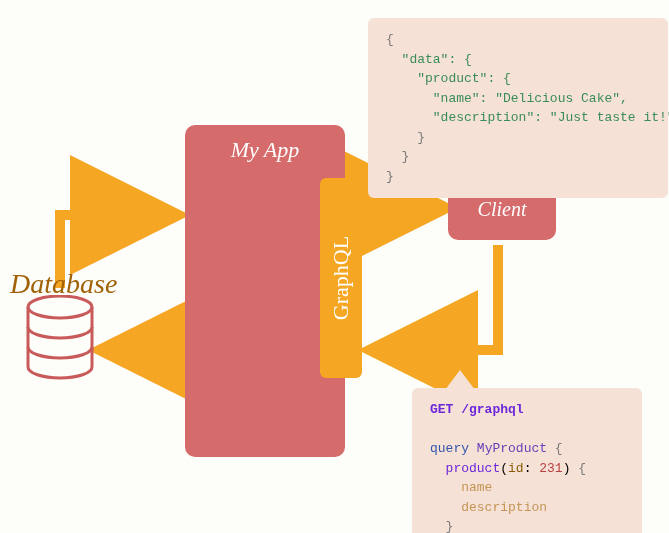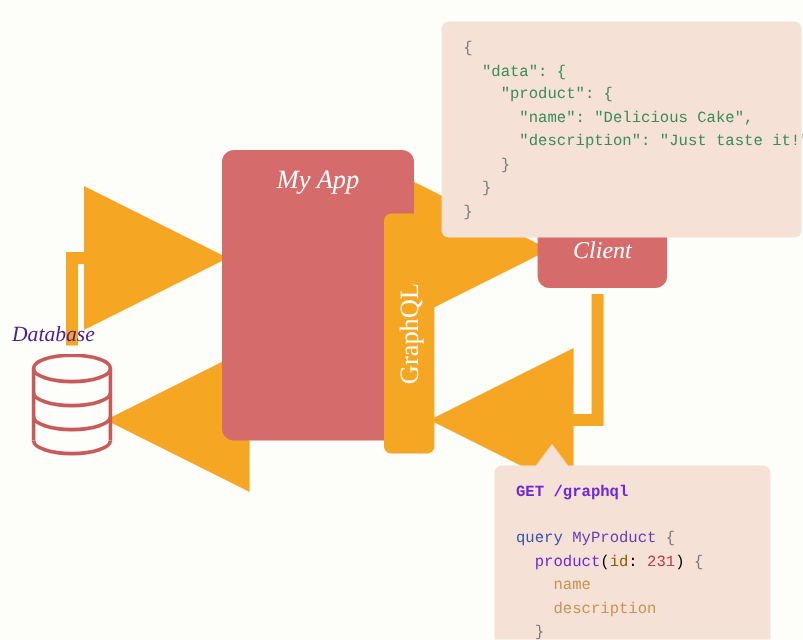--- a/index.html
+++ b/index.html
@@ -11,21 +11,21 @@
       font-family: Georgia, serif;
       overflow: hidden;
     }
 
     
     .app-box {
       position: absolute;
       left: 185px;
       top: 125px;
       width: 160px;
-      height: 242px;
+      height: 332px;
       background: #d56b6b;
       border-radius: 10px;
     }
     .app-label {
       position: absolute;
       top: 12px;
       left: 0; right: 0;
       text-align: center;
       color: #fff;
       font-size: 22px;
@@ -76,22 +76,22 @@
       position: absolute;
       left: 25px;
       top: 295px;
       width: 70px;
       height: 85px;
     }
     .db-label {
       position: absolute;
       left: 10px;
       top: 268px;
-      color: #4c1d95;
-      font-size: 18px;
+      color: #a16207;
+      font-size: 28px;
       font-style: italic;
       font-family: Georgia, serif;
     }
 
     
     .bubble {
       position: absolute;
       background: #f6e1d7;
       border-radius: 6px;
       padding: 12px 18px;

